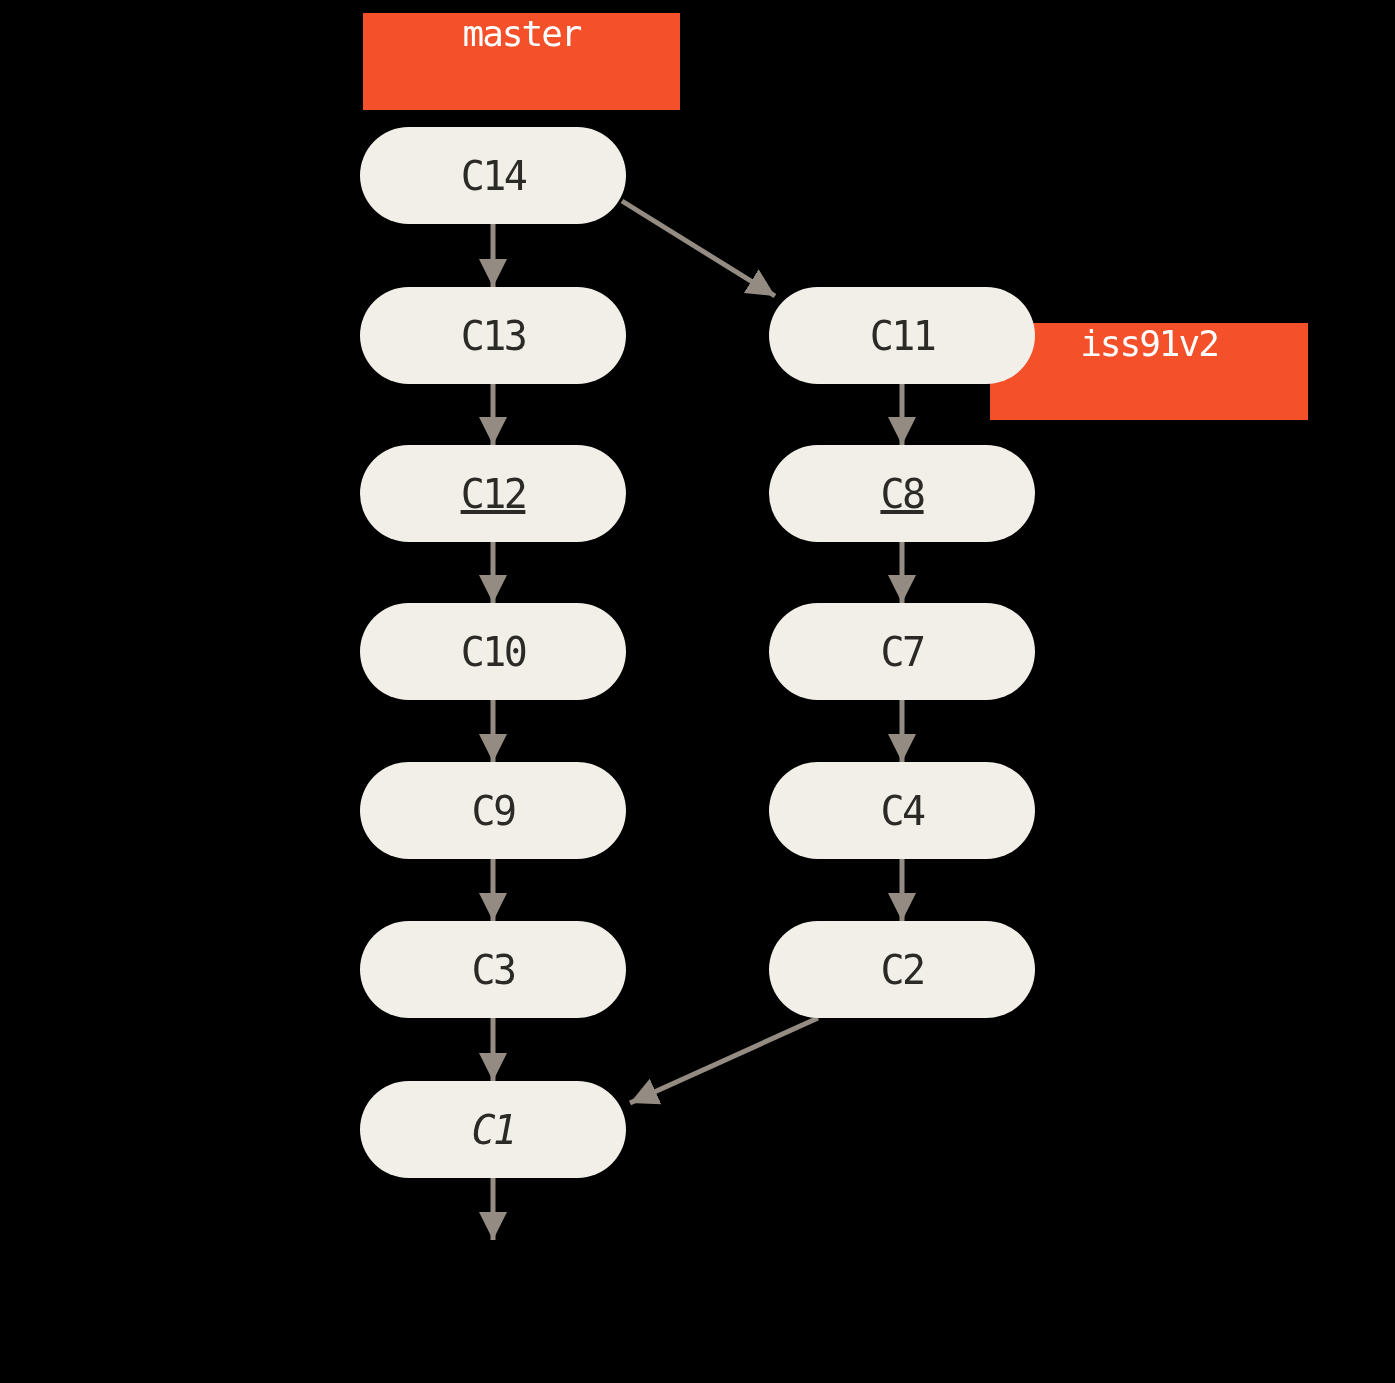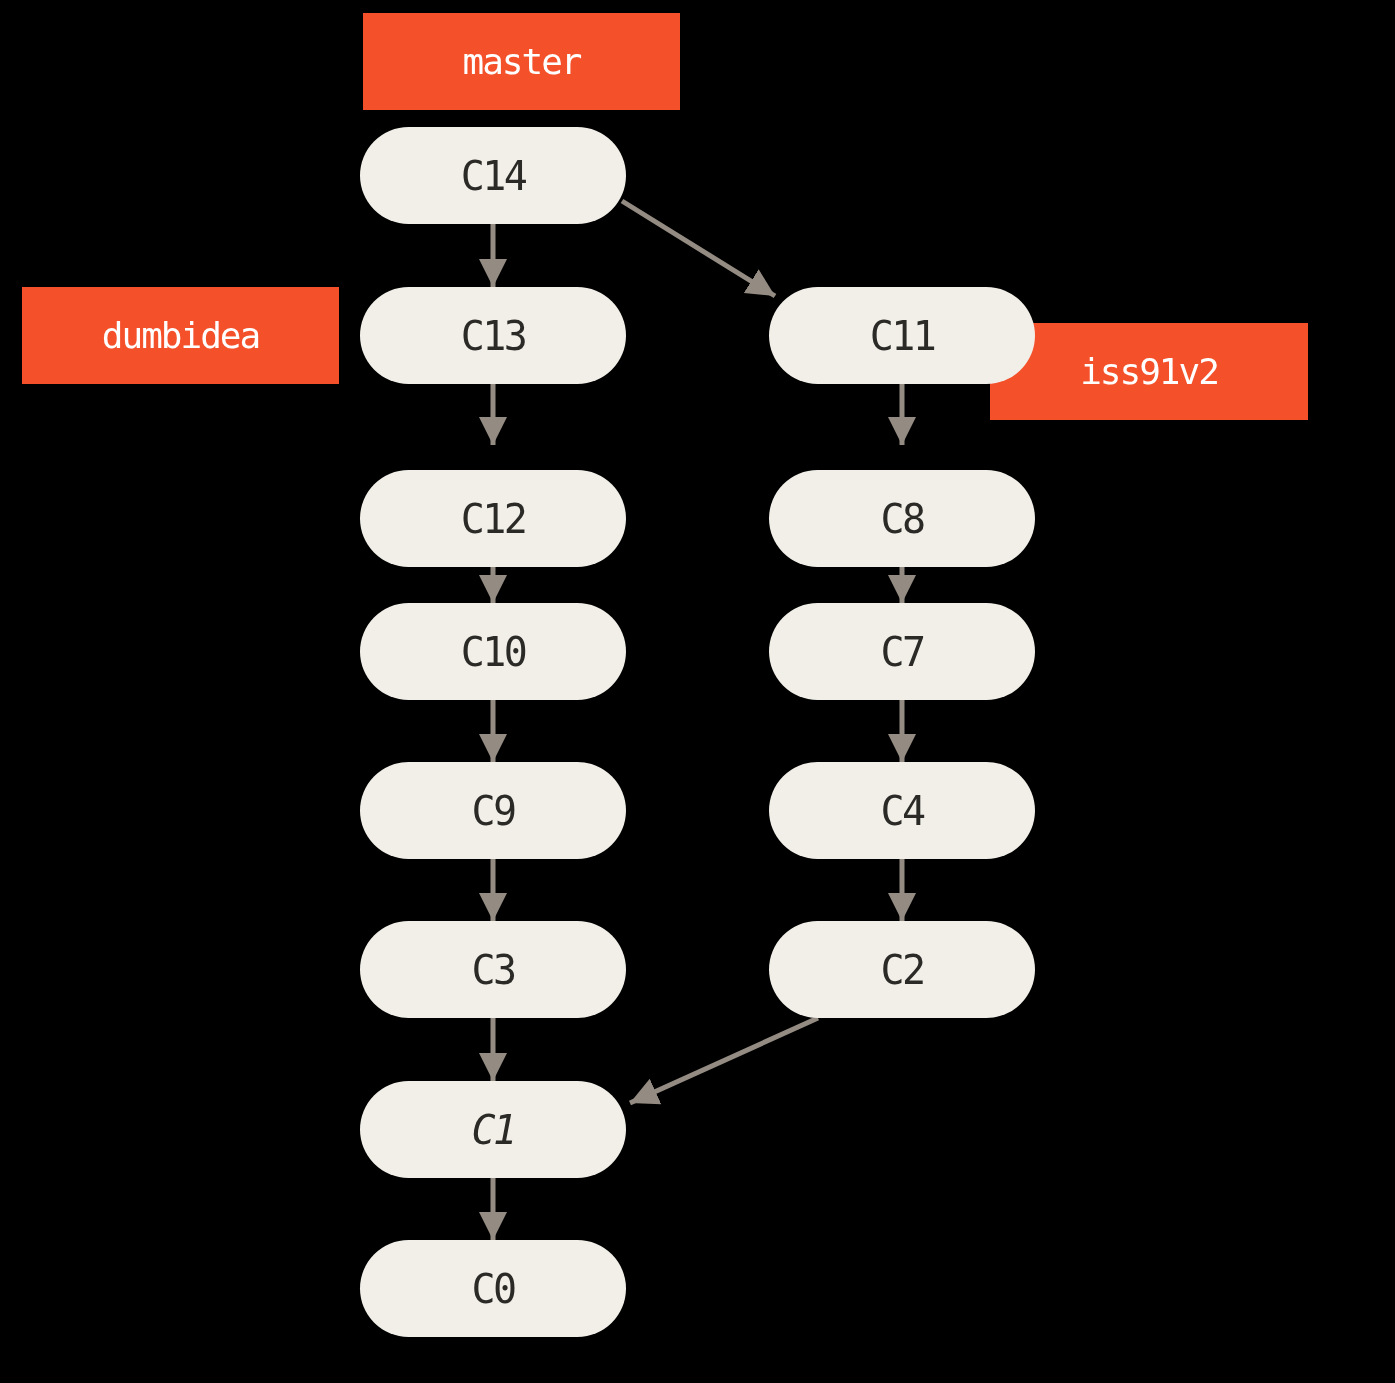--- a/index.html
+++ b/index.html
@@ -42,31 +42,31 @@
     font-size: 40px;
     font-weight: 500;
     letter-spacing: -2.5px;
   }
   .branch-label {
     position: absolute;
     height: 97px;
     background: var(--branch-bg, #f4502a);
     color: var(--branch-text, #ffffff);
     display: flex;
-    align-items: center;
+    align-items: flex-start;
     justify-content: center;
     font-size: 36px;
     font-weight: 500;
     letter-spacing: -2px;
   }
   .col-left  { left: 360px; }
   .col-right { left: 769px; }
   .row-0 { top: 127px; }
   .row-1 { top: 287px; }
-  .row-2 { top: 470px; }
+  .row-2 { top: 445px; text-decoration: underline; }
   .row-3 { top: 603px; }
   .row-4 { top: 762px; }
   .row-5 { top: 921px; }
   .row-6 { top: 1081px; font-style: italic; }
   .row-7 { top: 1240px; }
   .label-master   { left: 363px;  top: 13px;  width: 317px; }
   .label-dumbidea { left: 22px;   top: 287px; width: 317px; }
   .label-iss91v2  { left: 990px; top: 287px; width: 318px; margin-top: 36px; }
 </style>
 </head>
@@ -91,23 +91,20 @@
     <line x1="902" y1="384" x2="902" y2="445" marker-end="url(#arrowhead)"></line>
     <line x1="902" y1="542" x2="902" y2="603" marker-end="url(#arrowhead)"></line>
     <line x1="902" y1="700" x2="902" y2="762" marker-end="url(#arrowhead)"></line>
     <line x1="902" y1="859" x2="902" y2="921" marker-end="url(#arrowhead)"></line>
     <line x1="818" y1="1018" x2="630" y2="1103" marker-end="url(#arrowhead)"></line>
   </svg>
 
   <div class="branch-label label-master">
     <span>master</span>
   </div>
-  <div class="branch-label label-dumbidea">
-    <span>dumbidea</span>
-  </div>
   <div class="branch-label label-iss91v2">
     <span>iss91v2</span>
   </div>
 
   <div class="commit col-left row-0">
     <span>C14</span>
   </div>
   <div class="commit col-left row-1">
     <span>C13</span>
   </div>
@@ -119,23 +116,20 @@
   </div>
   <div class="commit col-left row-4">
     <span>C9</span>
   </div>
   <div class="commit col-left row-5">
     <span>C3</span>
   </div>
   <div class="commit col-left row-6">
     <span>C1</span>
   </div>
-  <div class="commit col-left row-7">
-    <span>C0</span>
-  </div>
 
   <div class="commit col-right row-1">
     <span>C11</span>
   </div>
   <div class="commit col-right row-2">
     <span>C8</span>
   </div>
   <div class="commit col-right row-3">
     <span>C7</span>
   </div>

